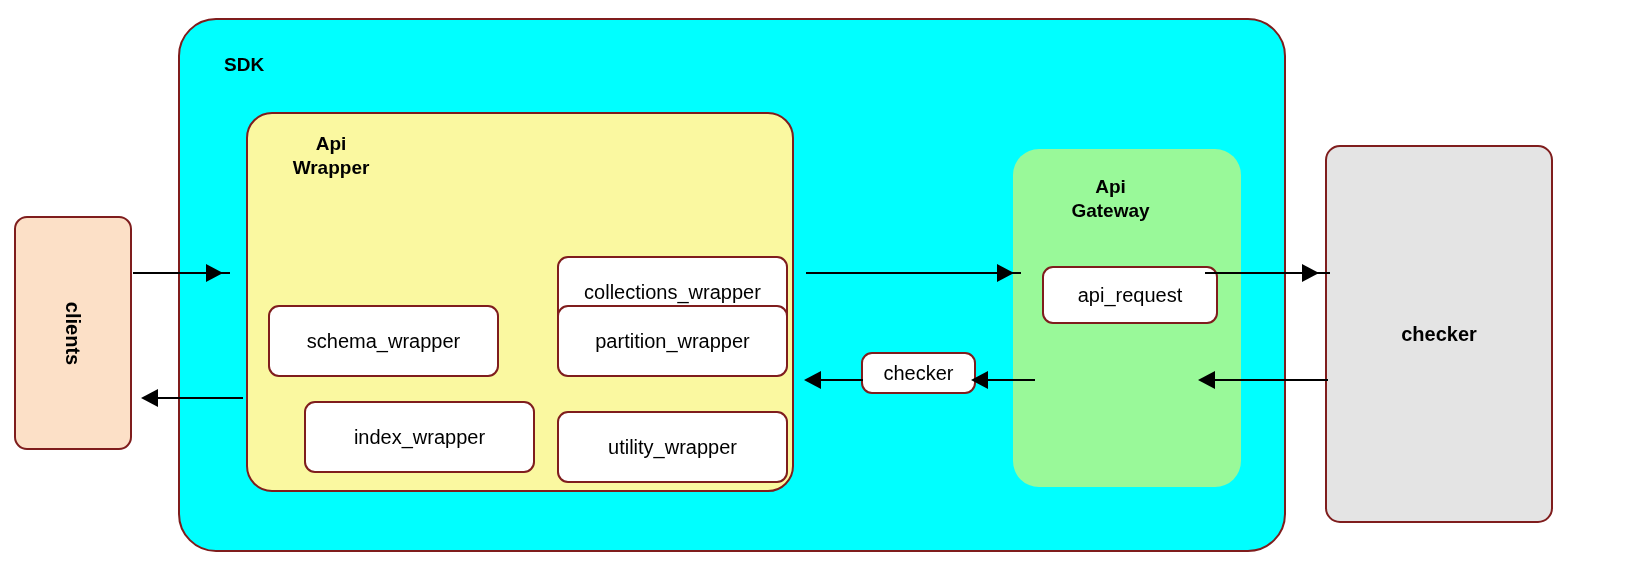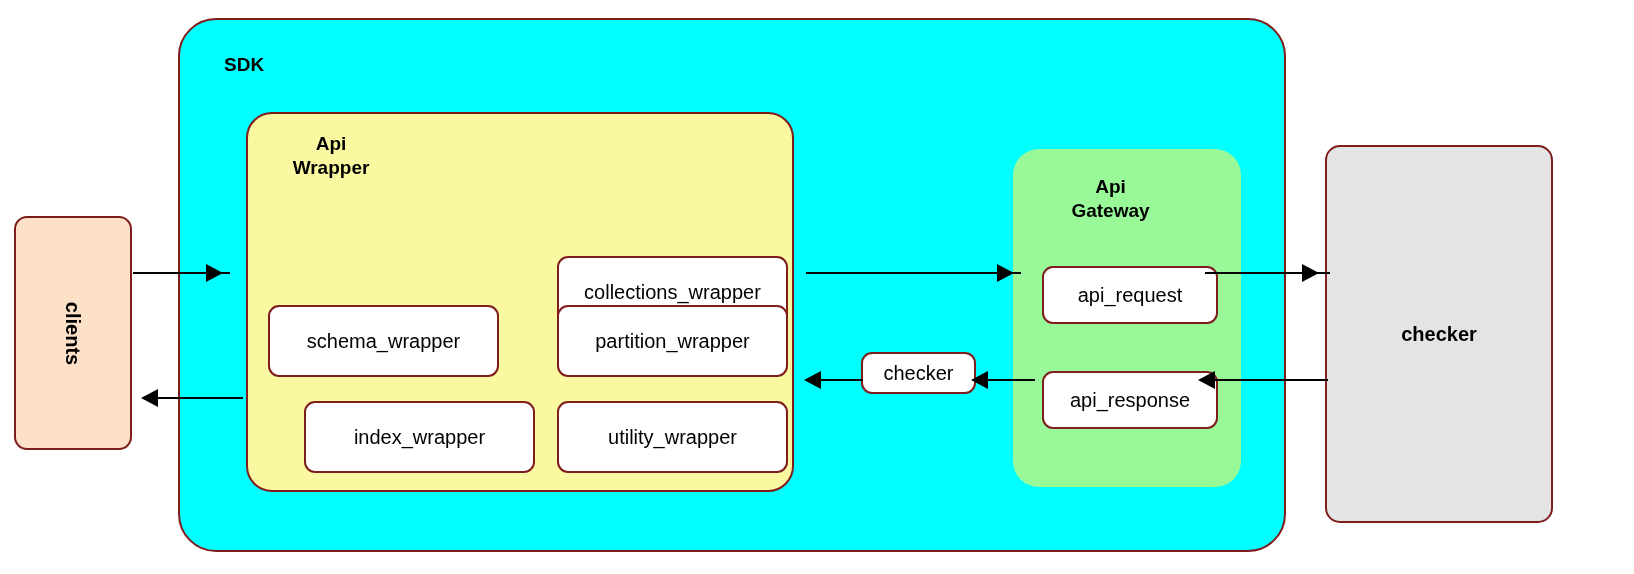--- a/index.html
+++ b/index.html
@@ -75,21 +75,21 @@
     font-size: 20px;
     font-weight: normal;
     text-align: center;
   }
   .wrap-node { width: 231px; height: 72px; }
   #n-connections { left: 20px;  top: 95px; }
   #n-collections { left: 309px; top: 95px; margin-top: 47px; }
   #n-schema      { left: 20px;  top: 191px; }
   #n-partition   { left: 309px; top: 191px; }
   #n-index       { left: 20px;  top: 287px; margin-left: 36px; }
-  #n-utility     { left: 309px; top: 287px; }
+  #n-utility     { left: 309px; top: 297px; }
 
   .gw-node { width: 176px; height: 58px; }
   #n-apirequest  { left: 29px; top: 117px; }
   #n-apiresponse { left: 29px; top: 222px; }
 
   #n-checker {
     left: 861px;
     top: 352px;
     width: 115px;
     height: 42px;
@@ -196,23 +196,20 @@
       </div>
     </div>
 
     <div class="box" id="apigateway-container">
       <div class="group-title" id="apigateway-title">Api
 Gateway</div>
 
       <div class="box node gw-node" id="n-apirequest">
         <span>api_request</span>
       </div>
-      <div class="box node gw-node" id="n-apiresponse">
-        <span>api_response</span>
-      </div>
     </div>
   </div>
 
   <div class="box" id="n-checker">
     <span>checker</span>
   </div>
 
   <div class="box" id="n-milvus">
     <span id="milvus-label">checker</span>
   </div>

